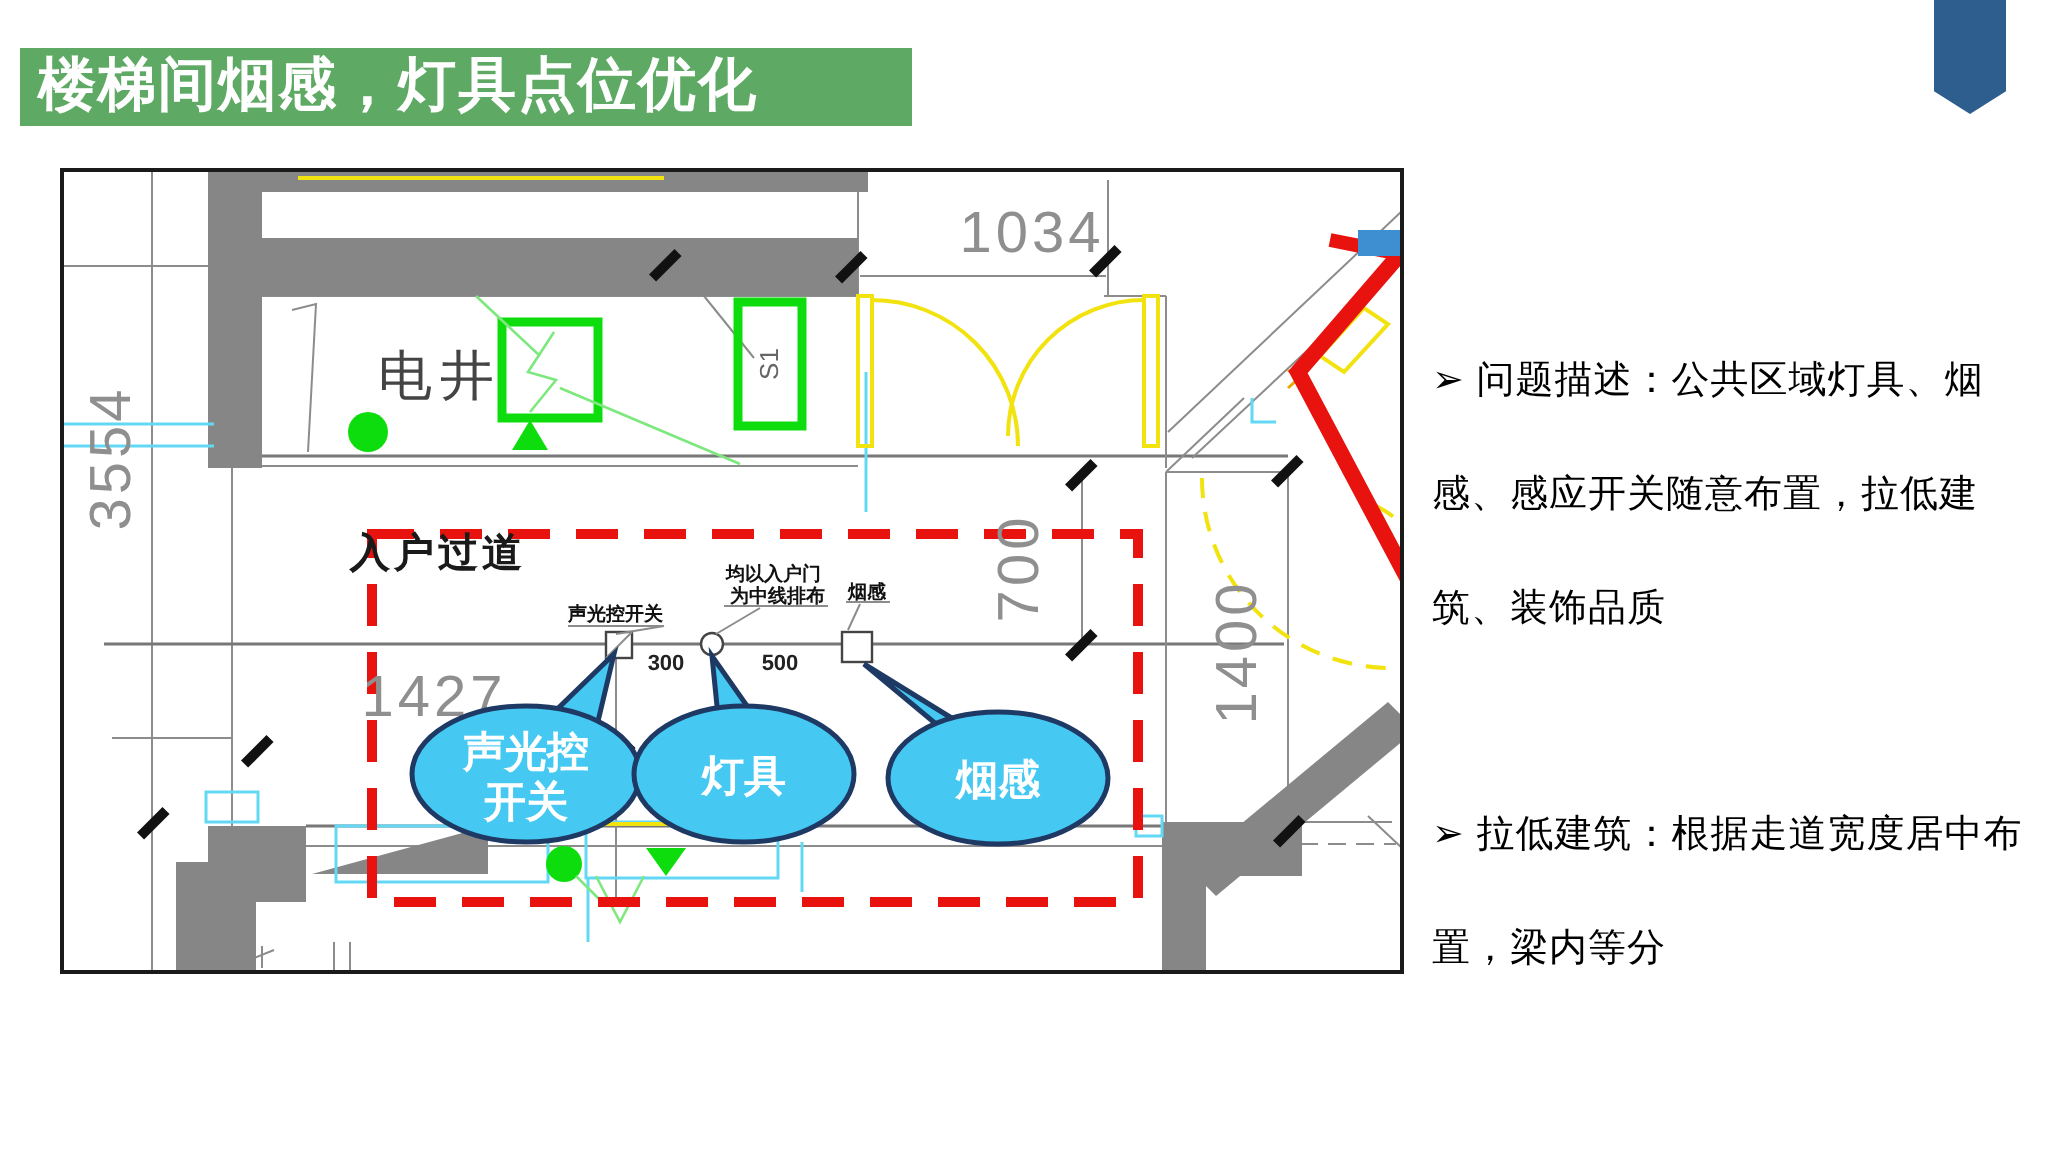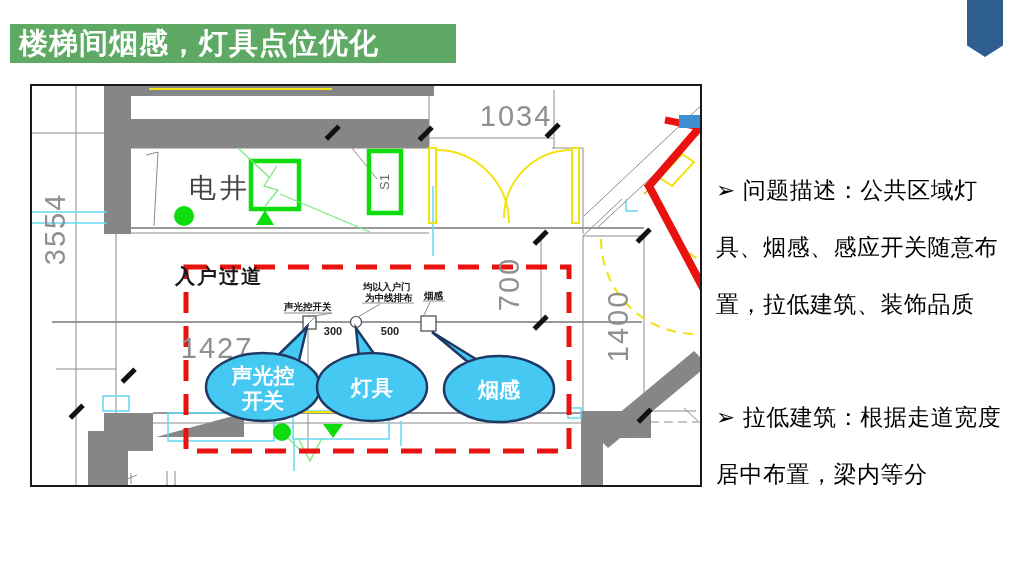--- a/index.html
+++ b/index.html
@@ -14,21 +14,21 @@
   .slide{position:relative;width:1024px;height:577px;background:#fff;}
   .title-banner{position:absolute;left:10px;top:24px;width:446px;height:39px;
     background:var(--title-bg);color:var(--title-fg);font-size:29px;font-weight:bold;
     line-height:39px;padding-left:9px;letter-spacing:1px;white-space:nowrap;}
   .ribbon{position:absolute;left:967px;top:0;width:36px;height:57px;background:var(--ribbon);
     clip-path:polygon(0 0,100% 0,100% 80%,50% 100%,0 80%);}
   .plan-frame{position:absolute;left:30px;top:84px;width:672px;height:403px;
     border:2px solid #1a1a1a;background:#fff;}
   .plan-frame svg{display:block;width:668px;height:399px;}
   .right-panel{position:absolute;left:716px;top:162px;width:300px;color:#000;}
-  .bullet{font-size:23px;line-height:57px;letter-spacing:0.5px;text-align:left;}
+  .bullet{font-size:19px;line-height:57px;letter-spacing:0.5px;text-align:left;}
   .bullet.second{margin-top:56px;}
   
   .tline{stroke:var(--line);stroke-width:1;fill:none}
   .tline2{stroke:#777;stroke-width:1.4;fill:none}
   .wall{fill:var(--wall);stroke:none}
   .cyan{stroke:var(--cyan);stroke-width:1.5;fill:none}
   .yel{stroke:var(--yellow);stroke-width:2;fill:none}
   .grn{stroke:var(--green);fill:none}
   .grn-lt{stroke:var(--green-lt);stroke-width:1.3;fill:none}
   .tick{fill:var(--ink)}

